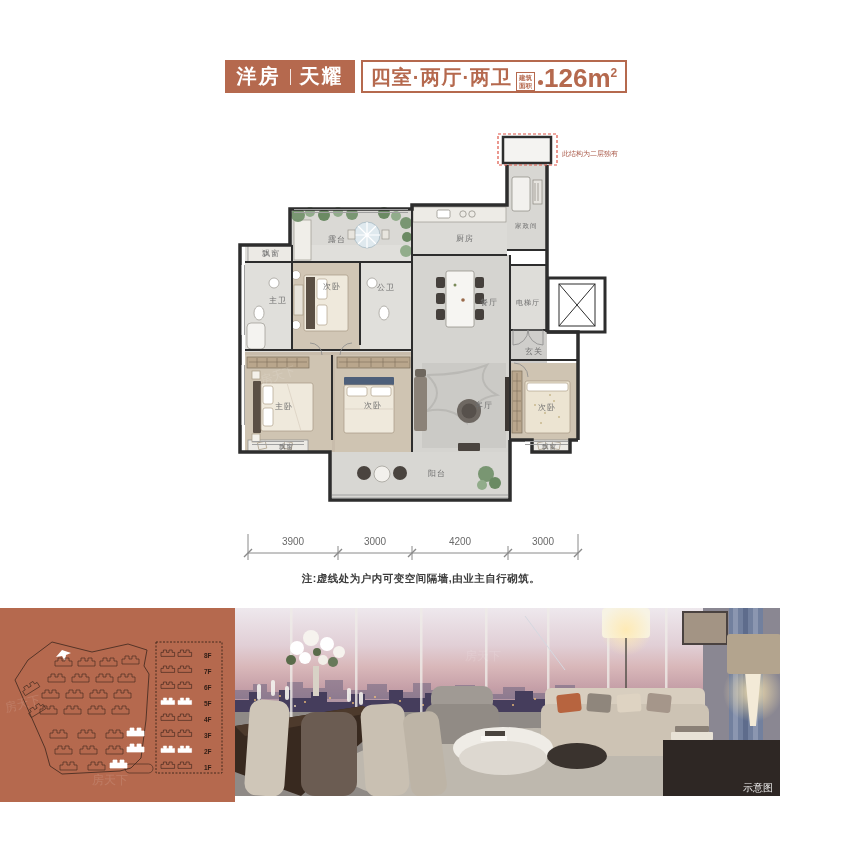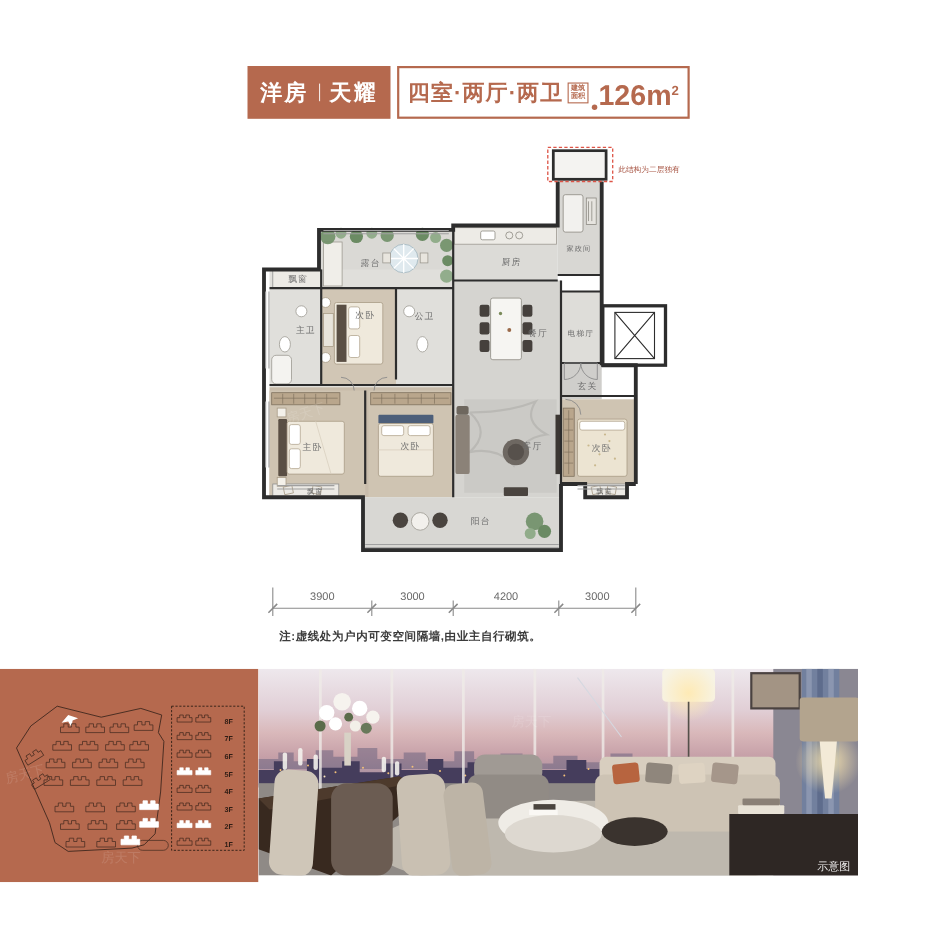--- a/index.html
+++ b/index.html
@@ -1,36 +1,36 @@
 <!DOCTYPE html>
 <html><head>
 <meta charset="utf-8">
 <style>
   html,body{margin:0;padding:0;background:#fff;}
   .page{position:relative;width:850px;height:850px;background:#fff;overflow:hidden;
         font-family:"Liberation Sans","DejaVu Sans",sans-serif;}
   
-  .header{position:absolute;top:60px;left:225px;height:48px;display:flex;align-items:stretch;}
+  .header{position:absolute;top:60px;left:225px;height:33px;display:flex;align-items:stretch;}
   .header-left{width:130px;background:#b5694e;color:#fff;display:flex;align-items:center;
                justify-content:center;font-size:20px;font-weight:bold;letter-spacing:2px;}
   .header-left .vbar{width:1px;height:16px;background:rgba(255,255,255,.85);margin:0 9px;}
   .header-right{margin-left:6px;width:262px;border:2px solid #b5694e;background:#fff;color:#b5694e;
-                display:flex;align-items:center;justify-content:center;}
+                display:flex;align-items:flex-end;justify-content:center;}
   .layout-text{font-size:20px;font-weight:bold;letter-spacing:1px;}
   .area-badge{border:1px solid #b5694e;font-size:6.5px;line-height:7.5px;padding:1px 2px;
               margin:0 3px 0 4px;font-weight:bold;text-align:center;}
   .area-dot{width:5px;height:5px;border-radius:50%;background:#b5694e;align-self:flex-end;
             margin:0 1px 6px 0;}
   .area-value{font-size:26px;font-weight:bold;line-height:26px;}
   .area-value sup{font-size:12px;font-weight:bold;}
   
   .plan-svg{position:absolute;top:125px;left:232px;}
   .dims-svg{position:absolute;top:526px;left:232px;}
   .note{position:absolute;top:572px;left:0;width:746px;text-align:center;font-size:10.5px;
-        font-weight:bold;color:#3b3b3b;letter-spacing:.5px;}
+        font-weight:bold;color:#3b3b3b;letter-spacing:.5px;padding-left:48px;}
   
   .site-svg{position:absolute;top:608px;left:0;}
   .photo-svg{position:absolute;top:608px;left:235px;}
   text{font-family:"Liberation Sans","DejaVu Sans",sans-serif;}
   .room-label{font-size:8px;fill:#6e6e6e;letter-spacing:1px;}
   .dim-num{font-size:10px;fill:#6a6a6a;}
   .floor-label{font-size:6.5px;fill:#2f1d15;font-weight:bold;}
   .anno{font-size:7px;fill:#a85645;}
   .wm{opacity:.12;fill:#fff;font-size:12px;}
 </style>

